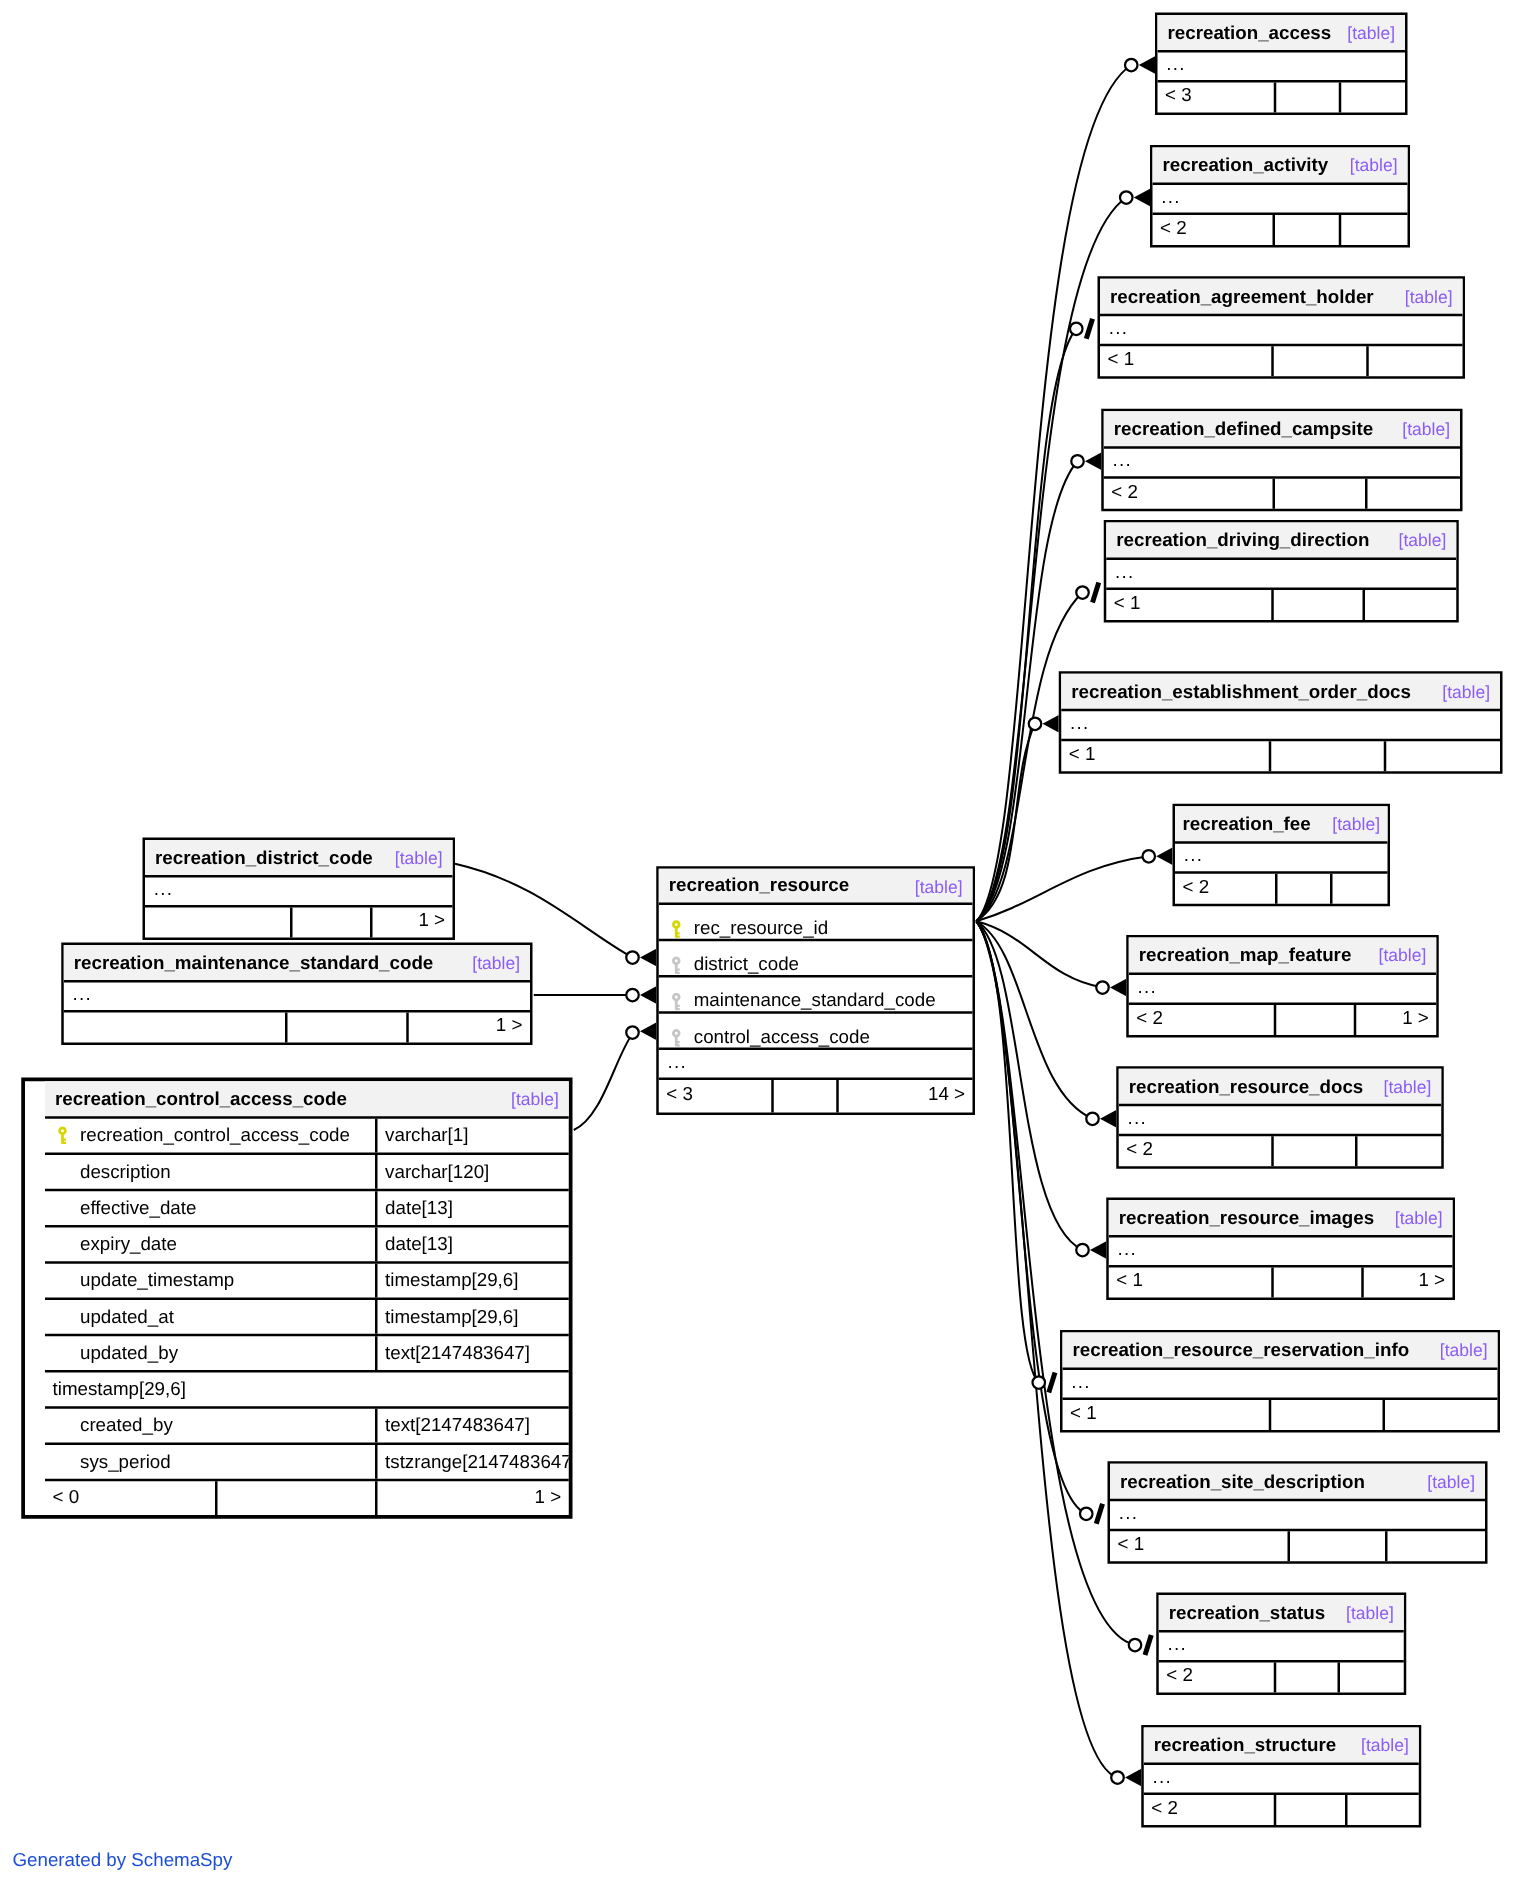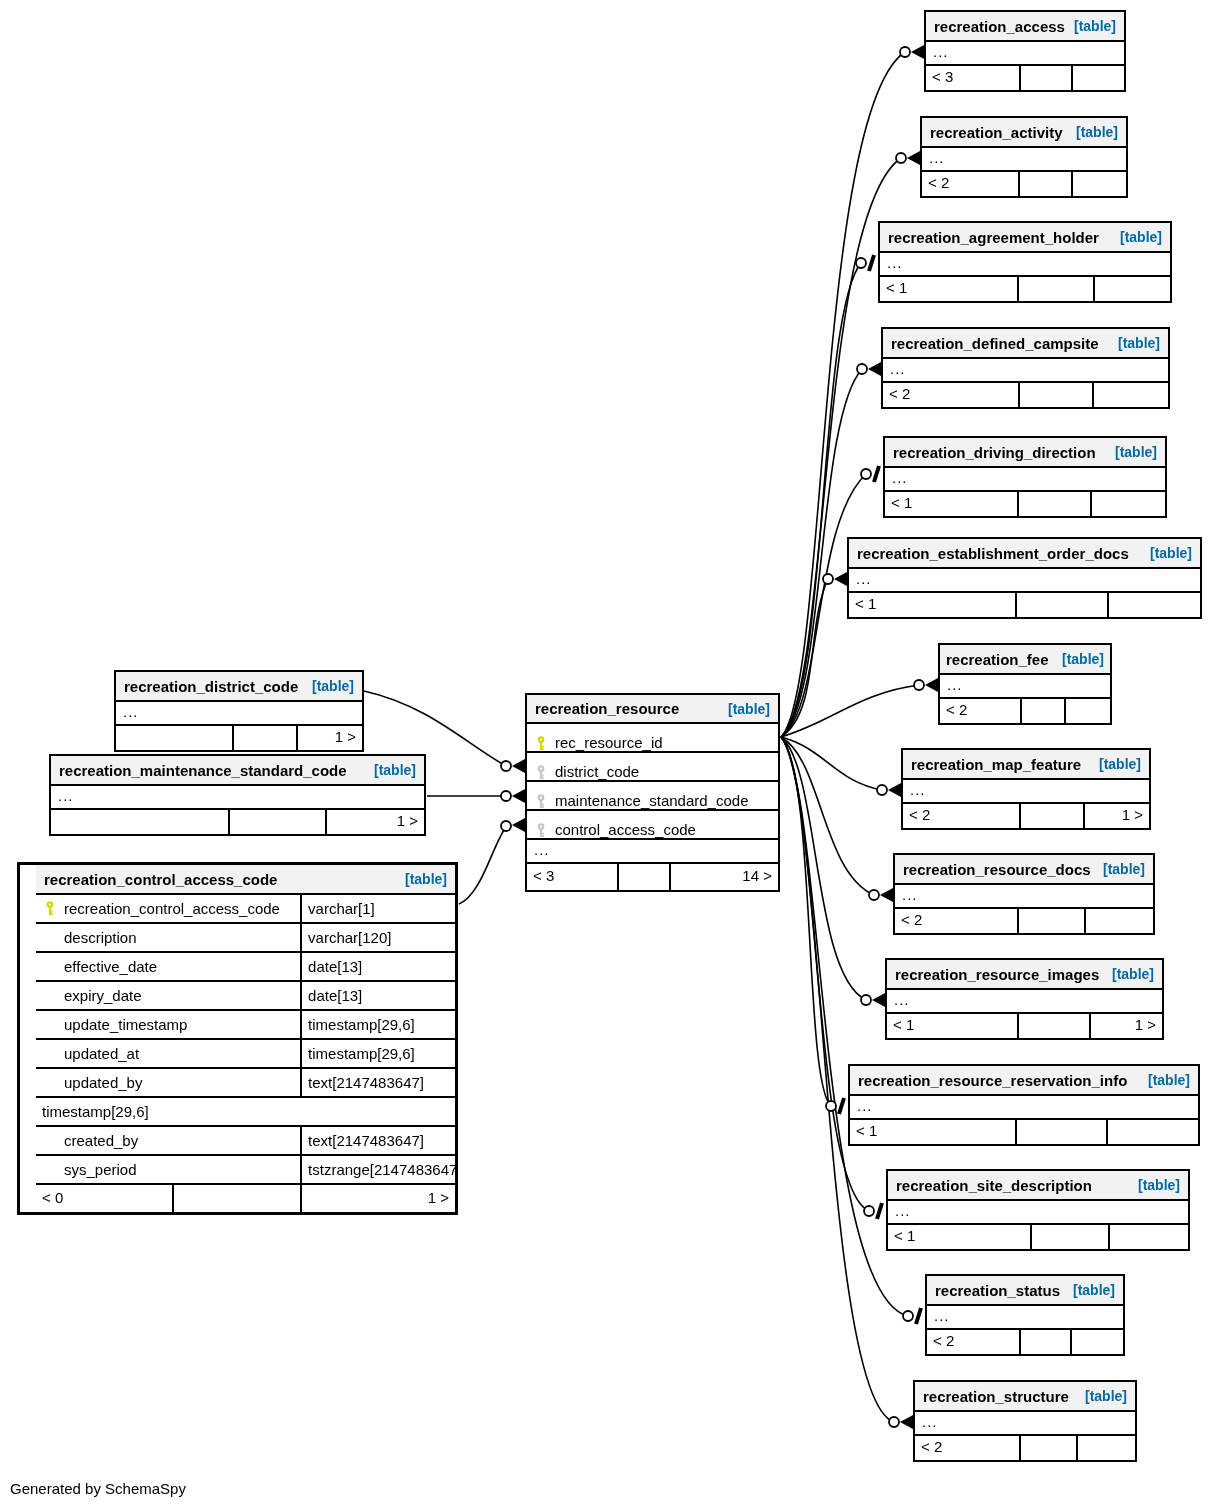--- a/index.html
+++ b/index.html
@@ -9,21 +9,21 @@
   .edge{fill:none;stroke:#000;stroke-width:1.6px;}
   .endcircle{fill:#fff;stroke:#000;stroke-width:1.8px;}
   .crow{fill:#000;stroke:none;}
   .bar{stroke:#000;stroke-width:4px;}
 
   .tbox{position:absolute;box-sizing:border-box;border:2px solid #000;background:#fff;font-size:15px;}
   .tbox.focus{border-width:3px;padding-left:16px;}
   .hd{display:flex;justify-content:space-between;align-items:center;gap:8px;
       box-sizing:border-box;height:30px;padding:0 8px;background:#f2f2f2;border-bottom:2px solid #000;white-space:nowrap;overflow:hidden;}
   .nm{font-weight:bold;}
-  .tg{font-size:14px;color:#0369a1;font-weight:bold;}
+  .tg{font-size:14px;color:#8b5cf6;}
   .el{box-sizing:border-box;height:24px;line-height:20px;padding:0 7px;border-bottom:2px solid #000;letter-spacing:1px;}
   .ft{display:flex;box-sizing:border-box;height:24px;line-height:22px;}
   .ft .c{box-sizing:border-box;padding:0 6px;overflow:hidden;white-space:nowrap;}
   .ft .c1{width:48%;border-right:2px solid #000;}
   .ft .c2{width:26%;border-right:2px solid #000;}
   .ft .c3{width:26%;text-align:right;}
 
   .col{display:flex;align-items:flex-end;gap:7px;box-sizing:border-box;height:29px;
        padding:0 7px;border-bottom:2px solid #000;white-space:nowrap;overflow:hidden;}
   .col:last-of-type{border-bottom:none;}
@@ -41,21 +41,21 @@
   .focus .colrow{display:flex;box-sizing:border-box;height:29px;border-bottom:2px solid #000;}
   .focus .cname{display:flex;align-items:center;gap:7px;box-sizing:border-box;width:63.5%;
                 padding:0 7px;border-right:2px solid #000;white-space:nowrap;overflow:hidden;}
   .focus .ctype{display:flex;align-items:center;box-sizing:border-box;width:36.5%;
                 padding:0 6px;white-space:nowrap;overflow:hidden;text-align:right;}
   .focus .ft{height:27px;line-height:25px;}
   .focus .ft .c1{width:33%;}
   .focus .ft .c2{width:30.5%;}
   .focus .ft .c3{width:36.5%;}
 
-  .credit{position:absolute;left:10px;top:1480px;font-size:15px;color:#000000;}
+  .credit{position:absolute;left:10px;top:1480px;font-size:15px;color:#1d4ed8;}
 </style>
 </head>
 <body>
 
 <div id="canvas">
 
   <svg class="edges" width="1219" height="1512">
 
     <path class="edge" d="M781,737 C828,690 816,110 905,52"></path>
     <path class="edge" d="M781,737 C830,695 818,215 901,158"></path>
@@ -337,21 +337,21 @@
         <span class="tg">[table]</span>
       </div>
     <div class="el">...</div>
     <div class="ft">
         <span class="c c1">&lt; 2</span>
         <span class="c c2"></span>
         <span class="c c3"></span>
       </div>
   </div>
 
-  <div class="tbox" style="left:883px;top:436px;width:284px">
+  <div class="tbox" style="left:883px;top:416px;width:284px">
     <div class="hd">
         <span class="nm">recreation_driving_direction</span>
         <span class="tg">[table]</span>
       </div>
     <div class="el">...</div>
     <div class="ft">
         <span class="c c1">&lt; 1</span>
         <span class="c c2"></span>
         <span class="c c3"></span>
       </div>

